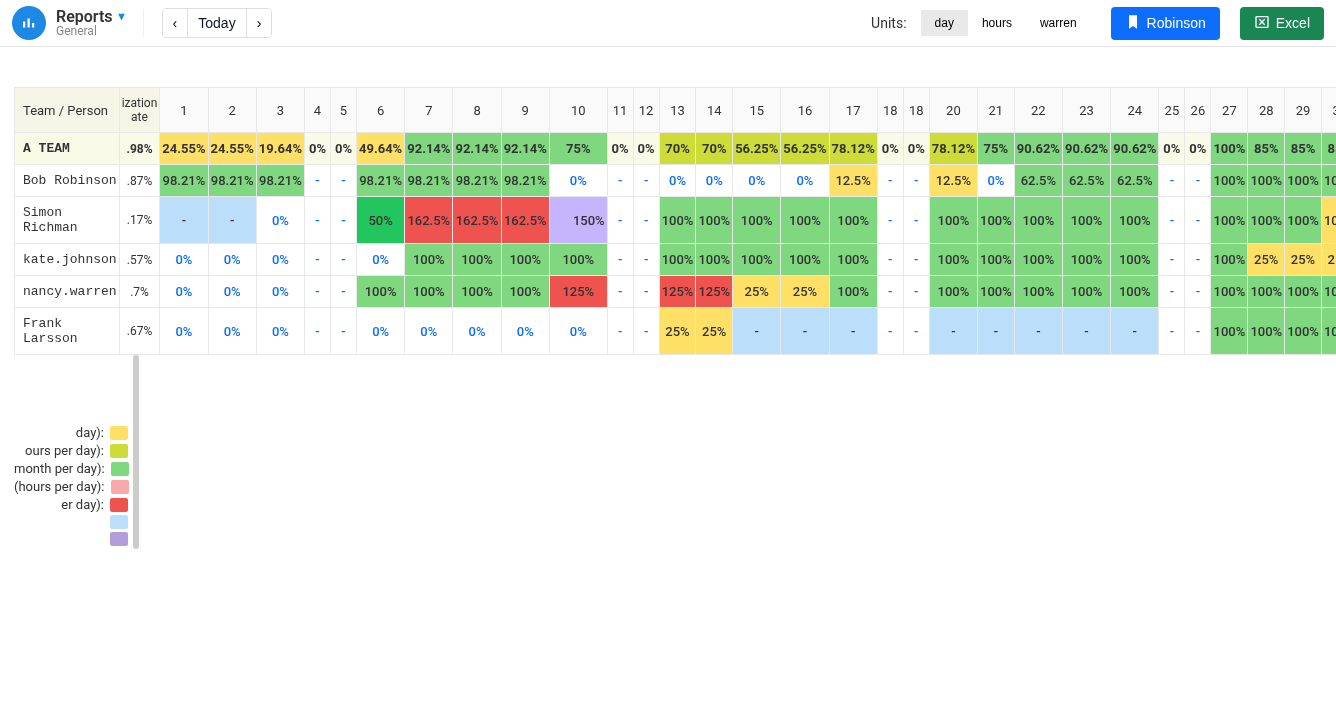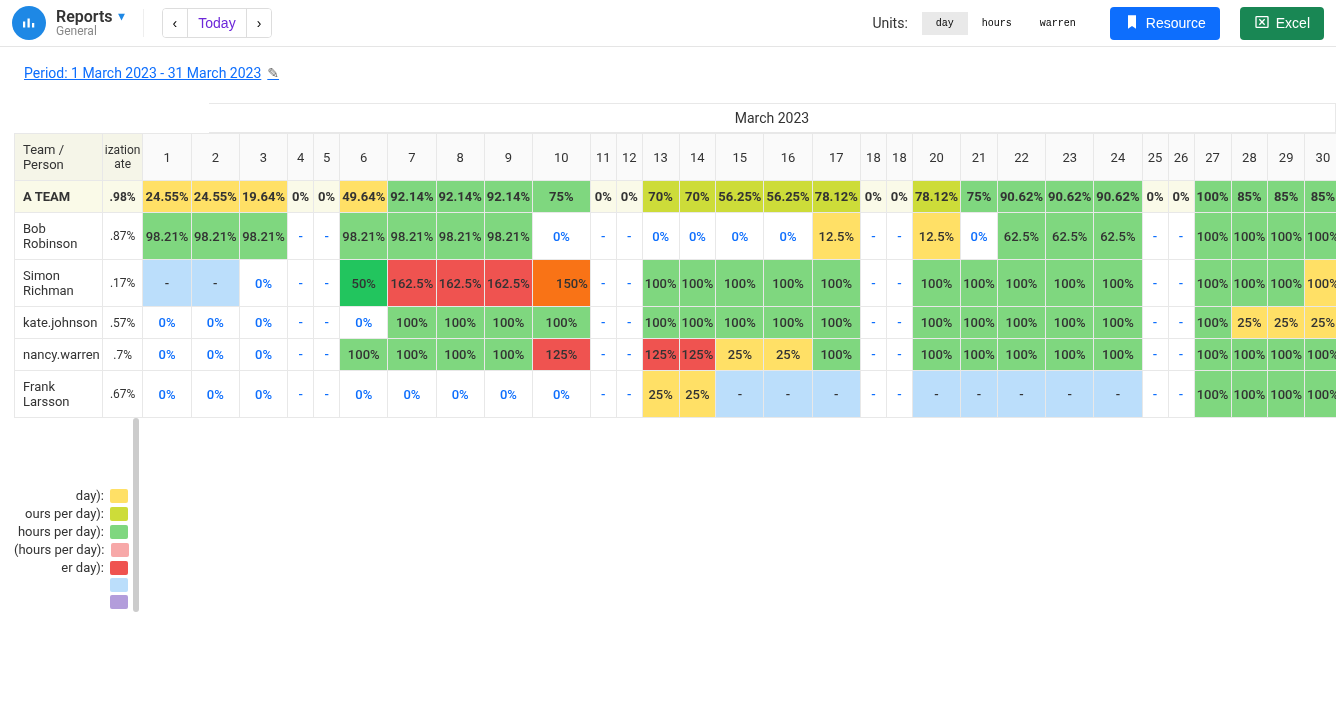--- a/index.html
+++ b/index.html
@@ -11,26 +11,26 @@
   .logo-badge svg { width:18px; height:18px; }
   .logo-text { display:flex; flex-direction:column; line-height:1.1; }
   .title-line { display:flex; align-items:center; gap:6px; font-weight:600; font-size:16px; }
   .subtitle { color:#888; font-size:12px; }
   .chev { color:#1e88e5; font-size:12px; }
   .vsep { width:1px; height:28px; background:#eee; margin:0 8px; }
 
   .nav-cluster { display:flex; border:1px solid #ddd; border-radius:4px; overflow:hidden; }
   .nav-cluster button { background:#fff; border:none; padding:6px 10px; font-size:14px; cursor:pointer; }
   .nav-cluster button + button { border-left:1px solid #ddd; }
-  .nav-cluster .today { color:#6d28d9; font-weight:500; }
+  .nav-cluster .today { color:#0f172a; font-weight:500; }
 
   .spacer { flex:1; }
   .units-wrap { display:flex; align-items:center; gap:0; }
   .units-label { margin-right:14px; }
-  .unit-btn { padding:6px 14px; border:none; background:#fff; cursor:pointer; font-size:10px;font-family:Liberation Mono, monospace; }
+  .unit-btn { padding:6px 14px; border:none; background:#fff; cursor:pointer; font-size:12px; }
   .unit-btn.active { background:#e9e9e9; }
 
   .btn { display:flex; align-items:center; gap:6px; padding:7px 14px; border:none; border-radius:4px; cursor:pointer; font-size:14px; color:#fff; margin-left:10px; }
   .btn-primary { background:#0d6efd; }
   .btn-success { background:#198754;align-items:center; }
   .btn svg { width:16px; height:16px; }
 
   
   .report-head { padding: 18px 24px 8px; }
   .report-title { font-size:28px; font-weight:400; color:#1a4a8a; margin-bottom:4px; }
@@ -39,21 +39,21 @@
 
   
   .table-wrap { margin: 14px 0 0 14px; overflow-x:hidden; }
   .month-label { text-align:center; font-size:14px; padding:6px 0; border:1px solid #e8e8e8; border-left:none; margin-left:195px; }
   table { border-collapse:collapse; table-layout:fixed; }
   th, td { border:1px solid #e8e8e8; text-align:center; padding:8px 2px; font-size:13px; vertical-align:middle; }
   th.name-col, td.name-col { width:135px; text-align:left; padding-left:8px; position:sticky; left:0; }
   th.rate-col, td.rate-col { width:44px; overflow:hidden; white-space:nowrap; font-size:12px; }
   thead th { background:#f5f5e8; font-weight:500; font-size:13px; }
   thead .name-col { background:#f5f5e8; font-weight:600; }
-  tbody td.name-col { background:#fff; }
+  tbody td.name-col { background:#fff;font-family:Liberation Mono, monospace; }
   thead tr.days th { background:#fafafa; font-weight:400; }
   thead tr.days th.name-col, thead tr.days th.rate-col { background:#f5f5e8; }
   tbody tr.team-row td { background:#fafae8; font-weight:700; }
   tbody tr.team-row td.name-col { background:#fafae8; }
   .cell { min-width:26px; font-size:13px; font-weight:500; }
 
   
   .legend { margin-top:70px; padding-left:14px; font-size:13px; color:#333; }
   .legend-row { display:flex; align-items:center; gap:6px; margin-bottom:3px; }
   .swatch { width:18px; height:14px; border-radius:2px; }
@@ -99,43 +99,38 @@
     <button class="unit-btn">hours</button>
     <button class="unit-btn">warren</button>
   </div>
 
   <button class="btn btn-primary">
     <span>
       <svg viewBox="0 0 24 24" fill="#fff">
           <path d="M6 2h12v20l-6-4-6 4z"></path>
         </svg>
     </span>
-    <span>Resource</span>
+    <span>Robinson</span>
   </button>
 
   <button class="btn btn-success">
     <span>
       <svg viewBox="0 0 24 24" fill="#fff">
           <rect x="3" y="4" width="18" height="16" rx="1" fill="none" stroke="#fff" stroke-width="2"></rect>
           <path d="M8 8l8 8M16 8l-8 8" stroke="#fff" stroke-width="2"></path>
         </svg>
     </span>
     <span>Excel</span>
   </button>
 </div>
 
 <div class="report-head">
-  <span class="period-link">
-    <span>Period: 1 March 2023 - 31 March 2023</span>
-    <span class="pencil">✎</span>
-  </span>
 </div>
 
 <div class="table-wrap">
-  <div class="month-label">March 2023</div>
   <table>
     <thead>
       <tr class="days" id="days-row">
           <th class="name-col">Team / Person</th>
           <th class="rate-col">ization<br>ate</th>
           <th style="width: 44px;">1</th>
           <th style="width: 44px;">2</th>
           <th style="width: 44px;">3</th>
           <th style="width: 17px;">4</th>
           <th style="width: 17px;">5</th>
@@ -243,21 +238,21 @@
           <td class="rate-col">.17%</td>
           <td class="cell" style="width: 44px; background: rgb(187, 222, 251);">-</td>
           <td class="cell" style="width: 44px; background: rgb(187, 222, 251);">-</td>
           <td class="cell" style="width: 44px; color: rgb(13, 110, 253);">0%</td>
           <td class="cell" style="width: 17px; color: rgb(13, 110, 253);">-</td>
           <td class="cell" style="width: 17px; color: rgb(13, 110, 253);">-</td>
           <td class="cell" style="width: 44px; background: #22c55e;">50%</td>
           <td class="cell" style="width: 44px; background: rgb(239, 83, 80);">162.5%</td>
           <td class="cell" style="width: 44px; background: rgb(239, 83, 80);">162.5%</td>
           <td class="cell" style="width: 44px; background: rgb(239, 83, 80);">162.5%</td>
-          <td class="cell" style="width: 44px; background: #f97316; padding-left: 23px;">150%</td>
+          <td class="cell" style="width: 44px; background: #c4b5fd; padding-left: 23px;">150%</td>
           <td class="cell" style="width: 27px; color: rgb(13, 110, 253);">-</td>
           <td class="cell" style="width: 17px; color: rgb(13, 110, 253);">-</td>
           <td class="cell" style="width: 17px; background: rgb(127, 215, 127);">100%</td>
           <td class="cell" style="width: 38px; background: rgb(127, 215, 127);">100%</td>
           <td class="cell" style="width: 38px; background: rgb(127, 215, 127);">100%</td>
           <td class="cell" style="width: 44px; background: rgb(127, 215, 127);">100%</td>
           <td class="cell" style="width: 44px; background: rgb(127, 215, 127);">100%</td>
           <td class="cell" style="width: 44px; color: rgb(13, 110, 253);">-</td>
           <td class="cell" style="width: 17px; color: rgb(13, 110, 253);">-</td>
           <td class="cell" style="width: 17px; background: rgb(127, 215, 127);">100%</td>
@@ -386,21 +381,21 @@
   <div class="legend" id="legend-list">
       <div class="legend-row">
         <span style="min-width: 90px; text-align: right;">day):</span>
         <span class="swatch" style="background: rgb(255, 224, 102);"></span>
       </div>
       <div class="legend-row">
         <span style="min-width: 90px; text-align: right;">ours per day):</span>
         <span class="swatch" style="background: rgb(205, 220, 57);"></span>
       </div>
       <div class="legend-row">
-        <span style="min-width: 90px; text-align: right;">hours per day):</span>
+        <span style="min-width: 90px; text-align: right;">month per day):</span>
         <span class="swatch" style="background: rgb(127, 215, 127);"></span>
       </div>
       <div class="legend-row">
         <span style="min-width: 90px; text-align: right;">(hours per day):</span>
         <span class="swatch" style="background: rgb(247, 168, 168);"></span>
       </div>
       <div class="legend-row">
         <span style="min-width: 90px; text-align: right;">er day):</span>
         <span class="swatch" style="background: rgb(239, 83, 80);"></span>
       </div>

